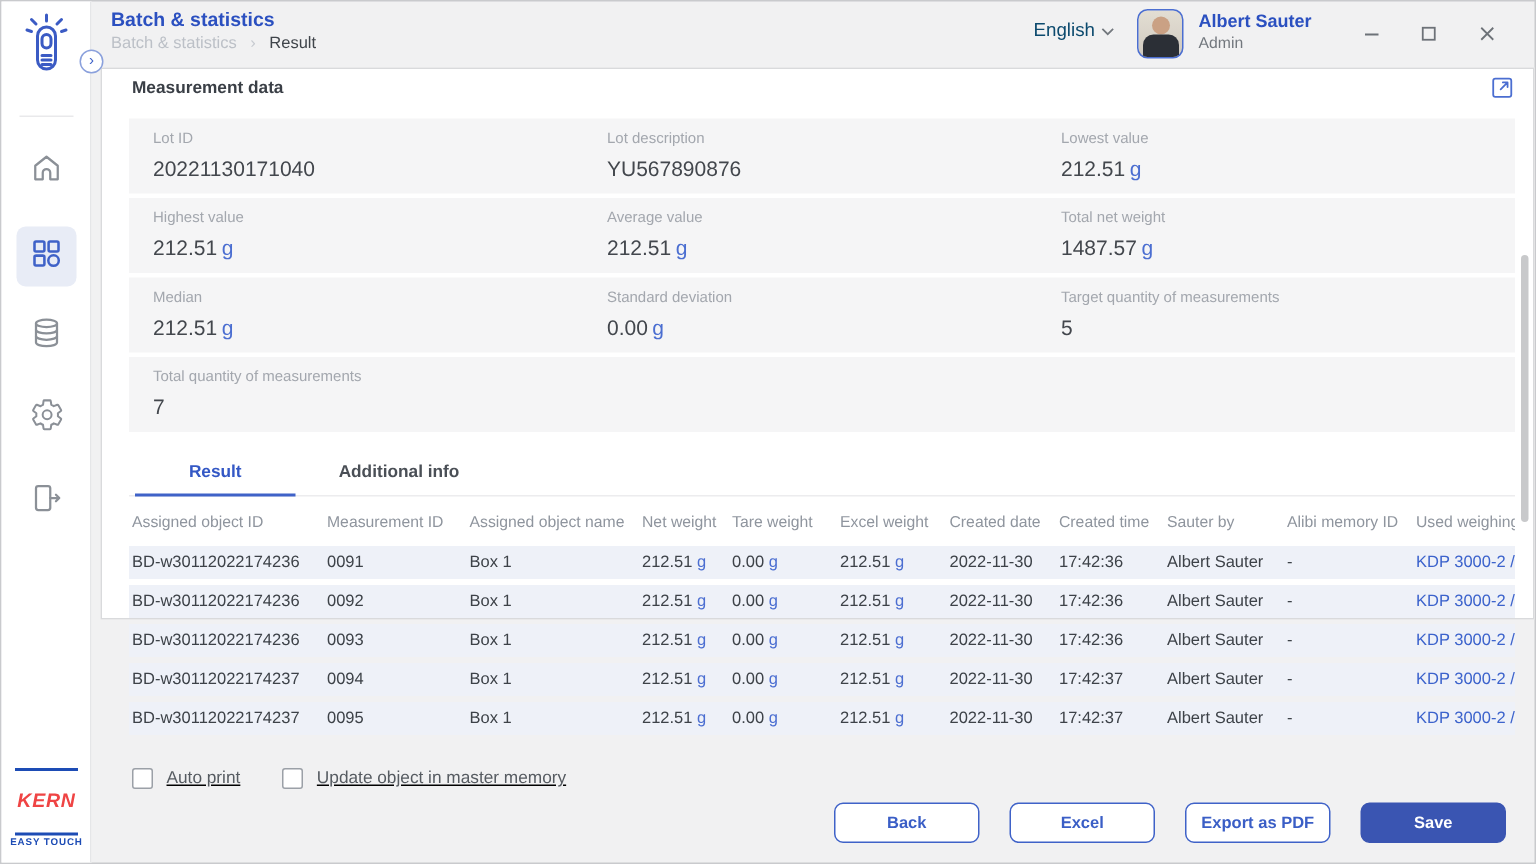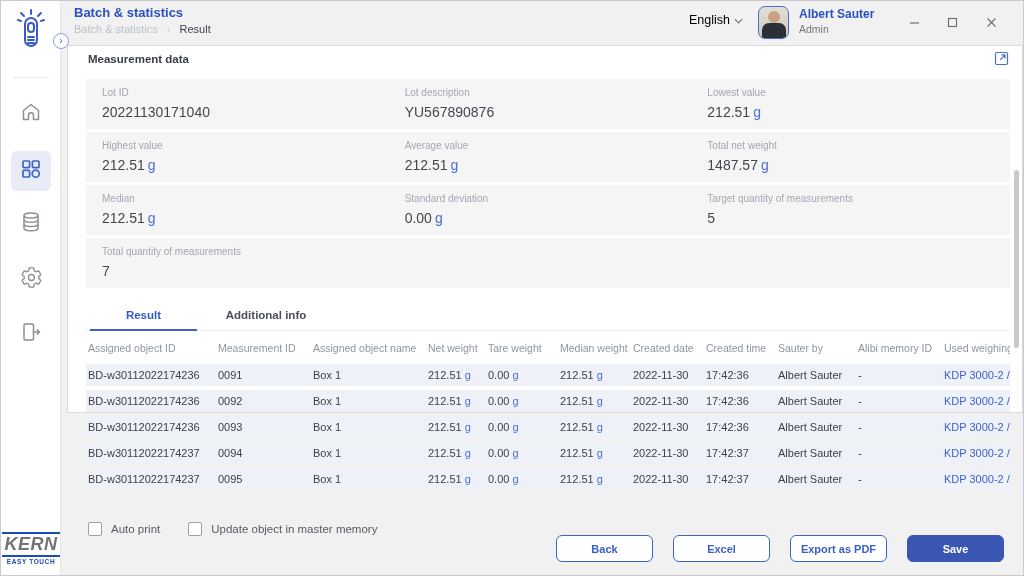--- a/index.html
+++ b/index.html
@@ -10,31 +10,31 @@
   
   .sidebar { position:absolute; left:0; top:0; width:60px; height:574px; background:#ffffff; border-right:1px solid #e5e6e8; z-index:2; }
   .app-logo { position:absolute; left:13px; top:5px; }
   .expand-pill { position:absolute; left:52px; top:32px; width:16px; height:16px; border-radius:50%;
                  background:#fff; border:1px solid #8aa0dc; color:#3f62c8; font-size:10px; line-height:13px;
                  text-align:center; z-index:6; cursor:pointer; }
   .side-divider { position:absolute; left:12px; width:36px; top:76px; height:1px; background:#e9e9eb; }
   .nav-item { position:absolute; left:10px; width:40px; height:40px; display:flex; align-items:center; justify-content:center; border-radius:6px; cursor:pointer; }
   .nav-item.active { background:#e8ecf6; }
   .kern { position:absolute; left:0; width:60px; bottom:10px; text-align:center; }
-  .kern-word { display:inline-block; font-size:18px; font-weight:800; font-style:italic; color:#737373; letter-spacing:.5px;
-               border-top:2px solid #1d4cb5; border-bottom:2px solid #1d4cb5; line-height:1.15; padding:0 2px; }
+  .kern-word { display:inline-block; font-size:13px; font-weight:800; font-style:italic; color:#ef4444; letter-spacing:.5px;
+               border-top:2px solid #1d4cb5; border-bottom:2px solid #1d4cb5; line-height:1.15; padding:13px 2px; }
   .kern-sub { font-size:6.5px; color:#1d4cb5; letter-spacing:.6px; margin-top:1px; font-weight:600; }
 
   
   .topbar { position:absolute; left:61px; top:0; right:0; height:42px; }
   .page-title { position:absolute; left:12px; top:4px; font-size:13px; font-weight:700; color:#2b50c0; }
   .breadcrumb { position:absolute; left:12px; top:22px; font-size:11px; color:#bcc0c7; }
   .breadcrumb .sep { margin:0 6px; color:#c6cad0; }
   .breadcrumb .current { color:#3f444a; }
-  .lang { position:absolute; left:627px; top:12px; font-size:12.5px; color:#000000; display:flex; align-items:center; gap:4px; cursor:pointer; }
+  .lang { position:absolute; left:627px; top:12px; font-size:12.5px; color:#0c4a6e; display:flex; align-items:center; gap:4px; cursor:pointer; }
   .avatar { position:absolute; left:696px; top:5px; width:31px; height:33px; border:1.5px solid #4b6ed1; border-radius:7px;
             background:linear-gradient(#e3ded3,#cfc9bf); overflow:hidden; cursor:pointer; }
   .avatar::before { content:""; position:absolute; left:9px; top:4px; width:12px; height:12px; border-radius:50%; background:#caa184; }
   .avatar::after { content:""; position:absolute; left:3px; top:16px; width:24px; height:18px; border-radius:7px 7px 0 0; background:#2b2f36; }
   .user-name { position:absolute; left:737px; top:6px; font-size:12px; font-weight:700; color:#2b50c0; }
   .user-role { position:absolute; left:737px; top:22px; font-size:10.5px; color:#72777d; }
   .win-btn { position:absolute; top:12px; width:18px; height:18px; display:flex; align-items:center; justify-content:center; color:#6d7278; cursor:pointer; }
 
   
   .card { position:absolute; left:66px; top:44px; width:956px; height:368px; background:#fff; border:1px solid #d9dadc; z-index:1; }
@@ -56,21 +56,21 @@
   .tab.active::after { content:""; position:absolute; left:4px; right:4px; bottom:-1px; height:2px; background:#3f62c8; }
 
   .table { position:absolute; left:18px; top:292px; width:924px; overflow:hidden; }
   .thead, .tr { display:grid; grid-template-columns:130px 95px 115px 60px 72px 73px 73px 72px 80px 86px 120px; }
   .thead { height:26px; }
   .th { font-size:10.5px; color:#8f959e; padding:4px 4px 0 2px; white-space:nowrap; overflow:hidden; }
   .tr { height:22px; background:#eef1f8; margin-bottom:4px; align-items:center; }
   .td { font-size:11px; color:#3d4248; white-space:nowrap; overflow:hidden; padding-left:2px; }
   .td.link { color:#3c63cc; cursor:pointer; }
 
-  .footer-checks { position:absolute; left:20px; top:476px; display:flex; gap:28px; align-items:flex-end; }
+  .footer-checks { position:absolute; left:20px; top:466px; display:flex; gap:28px; align-items:flex-end;text-decoration:underline; }
   .check { display:flex; align-items:center; gap:9px; cursor:pointer; }
   .box { width:14px; height:14px; border:1.5px solid #9ba0a7; border-radius:2px; background:#fff; }
   .check-label { font-size:11.5px; color:#565b61; }
 
   .footer-buttons { position:absolute; right:18px; top:489px; display:flex; gap:20px; }
   .btn { width:97px; height:27px; border-radius:6px; font-size:11px; font-weight:600;
          display:flex; align-items:center; justify-content:center; cursor:pointer; }
   .btn.outline { border:1px solid #3f62c8; color:#3a5ec6; background:#fff; }
   .btn.primary { border:1px solid #3a55b2; background:#3a55b2; color:#fff; }
 </style>
@@ -245,21 +245,21 @@
       <div class="tab">Additional info</div>
     </nav>
 
     <section class="table">
       <div class="thead" id="thead">
           <div class="th">Assigned object ID</div>
           <div class="th">Measurement ID</div>
           <div class="th">Assigned object name</div>
           <div class="th">Net weight</div>
           <div class="th">Tare weight</div>
-          <div class="th">Median weight</div>
+          <div class="th">Excel weight</div>
           <div class="th">Created date</div>
           <div class="th">Created time</div>
           <div class="th">Sauter by</div>
           <div class="th">Alibi memory ID</div>
           <div class="th">Used weighing</div>
         </div>
       <div id="tbody">
           <div class="tr">
             <div class="td">BD-w30112022174236</div>
             <div class="td">0091</div>

